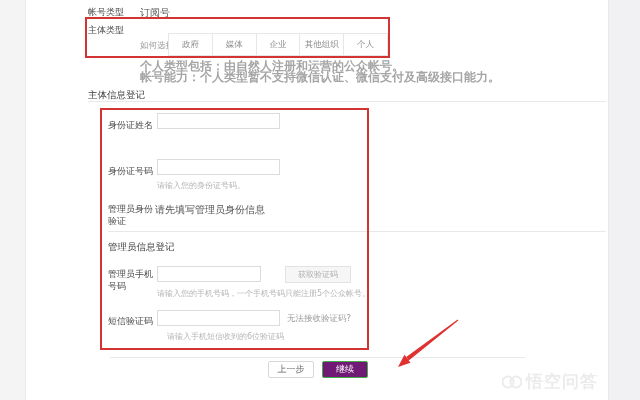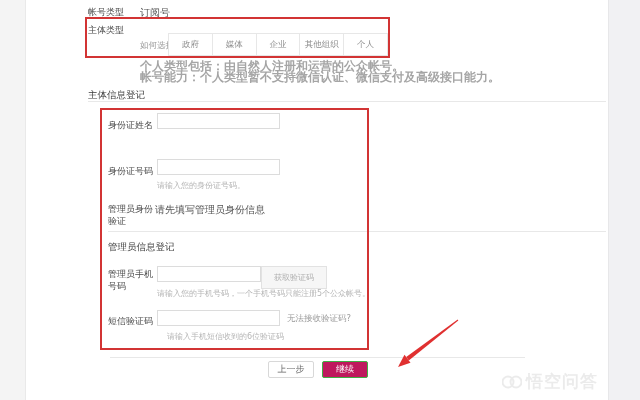--- a/index.html
+++ b/index.html
@@ -19,21 +19,21 @@
   .seg .opt{flex:1;display:flex;align-items:center;justify-content:center;
     font-size:8.5px;color:#8d8d8d;border-right:1px solid #e7e7e7;cursor:pointer;white-space:nowrap;}
   .seg .opt:last-child{border-right:none;}
   .inp{position:absolute;background:#fff;border:1px solid #dcdcdc;box-sizing:border-box;
     font-size:9px;color:#333;padding:0 3px;outline:none;}
   .ghost-btn{position:absolute;background:#f6f6f6;border:1px solid #e2e2e2;box-sizing:border-box;
     display:flex;align-items:center;justify-content:center;font-size:8px;color:#b0b0b0;white-space:nowrap;cursor:default;}
   .link{font-size:8.5px;color:#9a9a9a;white-space:nowrap;cursor:pointer;}
   .btn-back{position:absolute;background:#fff;border:1px solid #d8d8d8;box-sizing:border-box;
     display:flex;align-items:center;justify-content:center;font-size:9px;color:#666;border-radius:2px;cursor:pointer;}
-  .btn-go{position:absolute;background:#be185d;border:1px solid #3fae44;box-sizing:border-box;
+  .btn-go{position:absolute;background:#701a75;border:1px solid #3fae44;box-sizing:border-box;
     display:flex;align-items:center;justify-content:center;font-size:9px;color:#fff;border-radius:2px;cursor:pointer;}
   .watermark{position:absolute;display:flex;align-items:center;gap:4px;opacity:0.55;}
   .watermark .wm-text{font-size:17px;font-weight:bold;color:#dcdcdc;letter-spacing:1px;white-space:nowrap;}
 </style>
 </head>
 <body>
 
 <div class="screen">
   <div class="strip-left"></div>
   <div class="strip-right"></div>
@@ -68,21 +68,21 @@
   <div class="abs lbl" style="left:108px;top:203px;">管理员身份</div>
   <div class="abs lbl" style="left:108px;top:215px;">验证</div>
   <div class="abs val" style="left:155px;top:203px;">请先填写管理员身份信息</div>
 
   <div class="divider" style="left:108px;top:231px;width:498px;"></div>
   <div class="abs section-title" style="left:108px;top:241px;">管理员信息登记</div>
 
   <div class="abs lbl" style="left:108px;top:268px;">管理员手机</div>
   <div class="abs lbl" style="left:108px;top:280px;">号码</div>
   <input class="inp" style="left: 157px; top: 266px; width: 104px; height: 16px;">
-  <div class="ghost-btn" style="left:261px;top:266px;width:66px;height:23px;">获取验证码</div>
+  <div class="ghost-btn" style="left:285px;top:266px;width:66px;height:17px;">获取验证码</div>
   <div class="abs muted2" style="left:157px;top:288px;">请输入您的手机号码，一个手机号码只能注册5个公众帐号。</div>
 
   <div class="abs lbl" style="left:108px;top:315px;">短信验证码</div>
   <input class="inp" style="left: 157px; top: 310px; width: 123px; height: 16px;">
   <div class="abs link" style="left:287px;top:313px;">无法接收验证码?</div>
   <div class="abs muted2" style="left:157px;top:331px;margin-left:10px;">请输入手机短信收到的6位验证码</div>
 
   <div class="divider" style="left:110px;top:357px;width:415px;"></div>
   <div class="btn-back" style="left:268px;top:361px;width:46px;height:17px;">上一步</div>
   <div class="btn-go" style="left:322px;top:361px;width:46px;height:17px;">继续</div>

